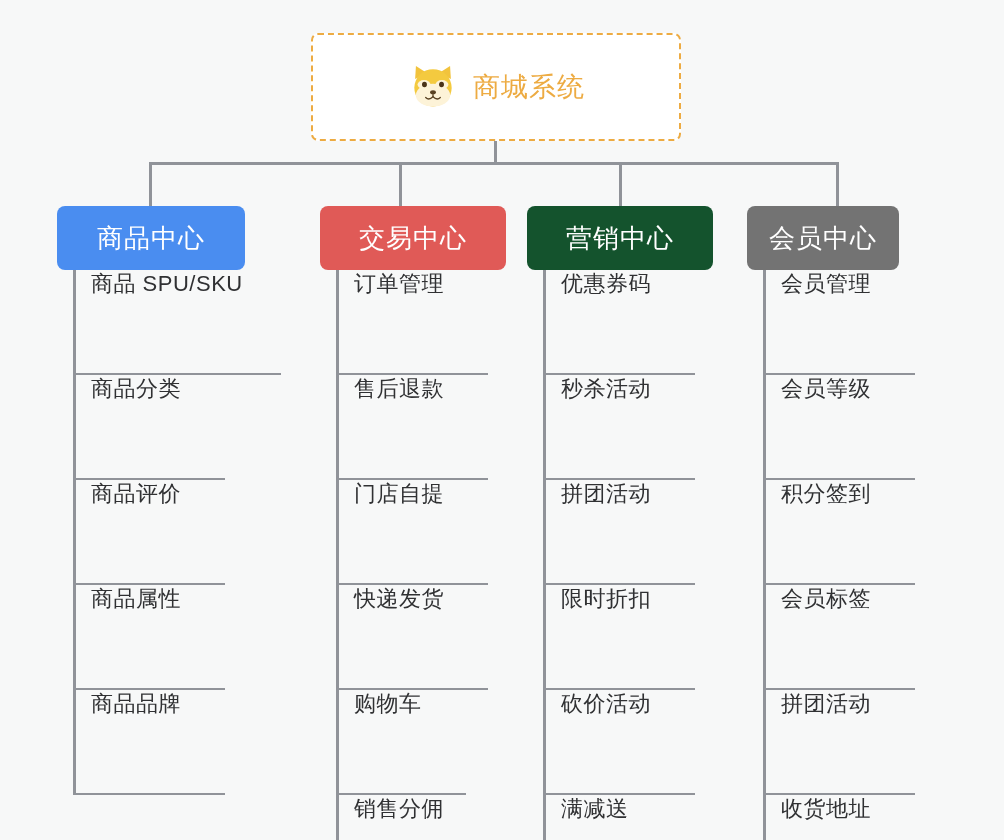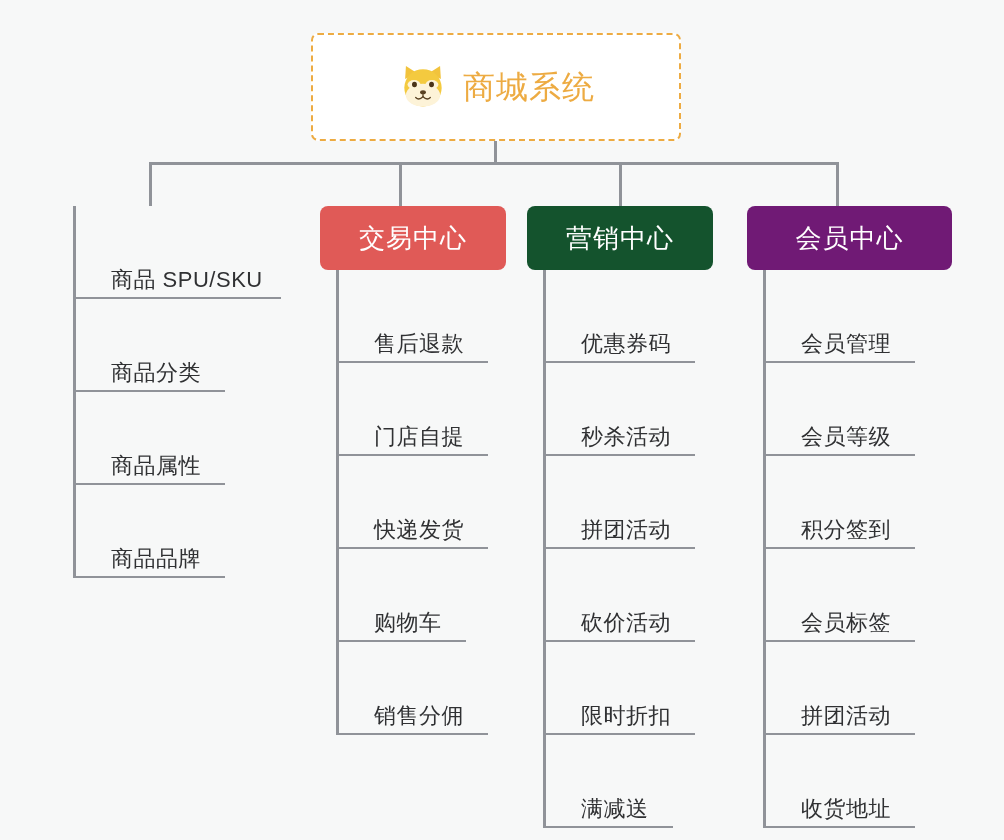--- a/index.html
+++ b/index.html
@@ -35,21 +35,21 @@
     gap: 14px;
   }
   .root-emoji {
     width: 52px;
     height: 52px;
     flex: 0 0 52px;
     position: relative;
     display: block;
   }
   .root-title {
-    font-size: 32px;
+    font-size: 27px;
     line-height: 1;
     color: #edab42;
     letter-spacing: 1px;
     font-weight: 400;
     white-space: nowrap;
   }
 
   
   .conn {
     position: absolute;
@@ -99,25 +99,24 @@
   .spine {
     position: absolute;
     left: 16px;
     top: 0;
     width: 3px;
     height: 100%;
     background: #909399;
   }
   .leaf {
     position: relative;
-    height: 93px;
+    height: 105px;
     margin-left: 16px;
     display: flex;
-    align-items: flex-end;
-    padding-left: 38px;
+    padding-left: 18px;
   }
   .leaf-label {
     font-size: 22px;
     color: #303133;
     line-height: 1.25;
     padding-bottom: 6px;
     white-space: nowrap;
     letter-spacing: 0.5px;
   }
   .leaf-underline {
@@ -130,21 +129,21 @@
 
   
   .branch-1 { left: 57px;  width: 260px; }
   .branch-2 { left: 320px; width: 240px; }
   .branch-3 { left: 527px; width: 240px; }
   .branch-4 { left: 747px; width: 240px; }
 
   .branch-1 .branch-header { width: 188px; background: #4a8df0; }
   .branch-2 .branch-header { width: 186px; background: #e05a57; }
   .branch-3 .branch-header { width: 186px; background: #14532d; }
-  .branch-4 .branch-header { width: 205px; background: #701a75; }
+  .branch-4 .branch-header { width: 152px; background: #737373; }
 
   .branch-1 .branch-body { margin-left: 0px; }
   .branch-2 .branch-body { margin-left: 0px; }
   .branch-3 .branch-body { margin-left: 0px; }
   .branch-4 .branch-body { margin-left: 0px; }
 </style>
 </head>
 <body>
 
 <div id="mindmap">
@@ -178,48 +177,59 @@
   </div>
 
   <div class="conn conn-stem"></div>
   <div class="conn conn-bus"></div>
   <div class="conn conn-drop" style="left:149px;"></div>
   <div class="conn conn-drop" style="left:399px;"></div>
   <div class="conn conn-drop" style="left:619px;"></div>
   <div class="conn conn-drop" style="left:836px;"></div>
 
   <div class="branch branch-1">
+    <div class="branch-header">
+      <span>商品中心</span>
+    </div>
     <div class="branch-body">
       <div class="spine"></div>
       <div class="leaf">
         <span class="leaf-label">商品 SPU/SKU</span>
         <span class="leaf-underline" style="width:208px"></span>
       </div>
       <div class="leaf">
         <span class="leaf-label">商品分类</span>
+        <span class="leaf-underline" style="width:152px"></span>
+      </div>
+      <div class="leaf">
+        <span class="leaf-label">商品评价</span>
         <span class="leaf-underline" style="width:152px"></span>
       </div>
       <div class="leaf">
         <span class="leaf-label">商品属性</span>
         <span class="leaf-underline" style="width:152px"></span>
       </div>
       <div class="leaf">
         <span class="leaf-label">商品品牌</span>
         <span class="leaf-underline" style="width:152px"></span>
       </div>
     </div>
   </div>
 
   <div class="branch branch-2">
     <div class="branch-header">
       <span>交易中心</span>
     </div>
     <div class="branch-body">
       <div class="spine"></div>
       <div class="leaf">
+        <span class="leaf-label">订单管理</span>
+        <span class="leaf-underline" style="width:152px"></span>
+      </div>
+      <div class="leaf">
         <span class="leaf-label">售后退款</span>
         <span class="leaf-underline" style="width:152px"></span>
       </div>
       <div class="leaf">
         <span class="leaf-label">门店自提</span>
         <span class="leaf-underline" style="width:152px"></span>
       </div>
       <div class="leaf">
         <span class="leaf-label">快递发货</span>
         <span class="leaf-underline" style="width:152px"></span>
@@ -247,25 +257,25 @@
       </div>
       <div class="leaf">
         <span class="leaf-label">秒杀活动</span>
         <span class="leaf-underline" style="width:152px"></span>
       </div>
       <div class="leaf">
         <span class="leaf-label">拼团活动</span>
         <span class="leaf-underline" style="width:152px"></span>
       </div>
       <div class="leaf">
+        <span class="leaf-label">限时折扣</span>
+        <span class="leaf-underline" style="width:152px"></span>
+      </div>
+      <div class="leaf">
         <span class="leaf-label">砍价活动</span>
-        <span class="leaf-underline" style="width:152px"></span>
-      </div>
-      <div class="leaf">
-        <span class="leaf-label">限时折扣</span>
         <span class="leaf-underline" style="width:152px"></span>
       </div>
       <div class="leaf">
         <span class="leaf-label">满减送</span>
         <span class="leaf-underline" style="width:130px"></span>
       </div>
     </div>
   </div>
 
   <div class="branch branch-4">

